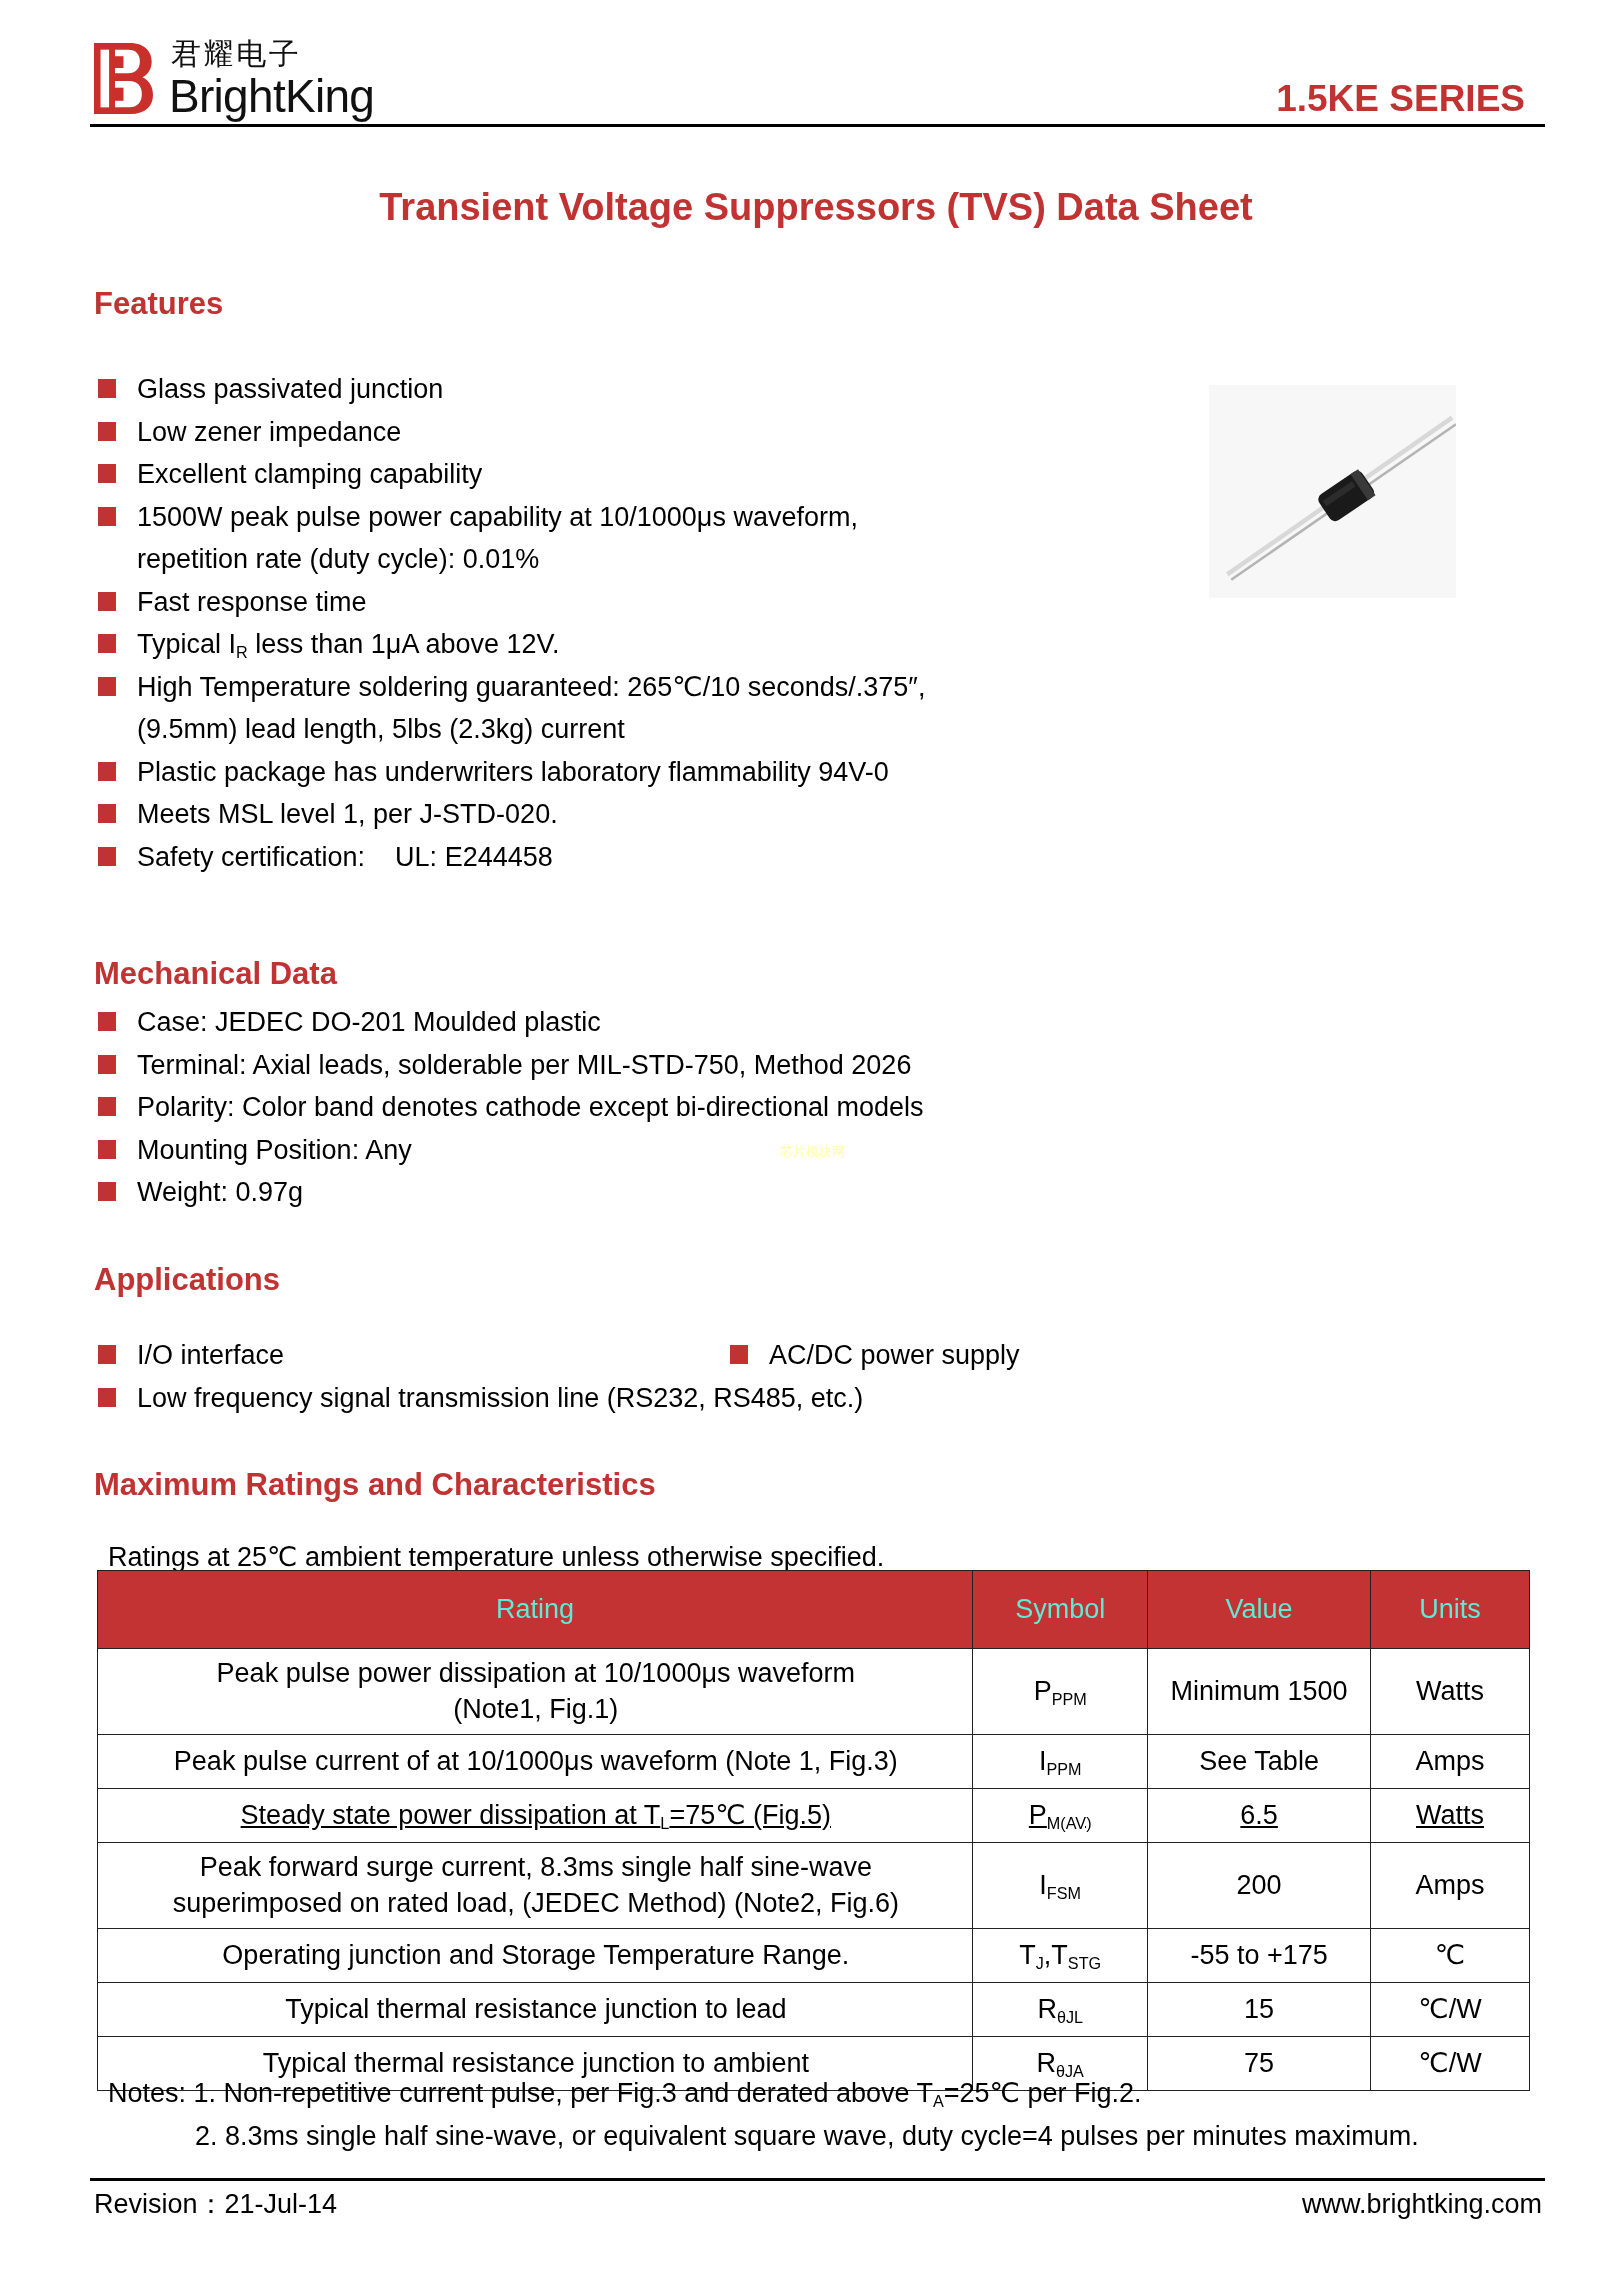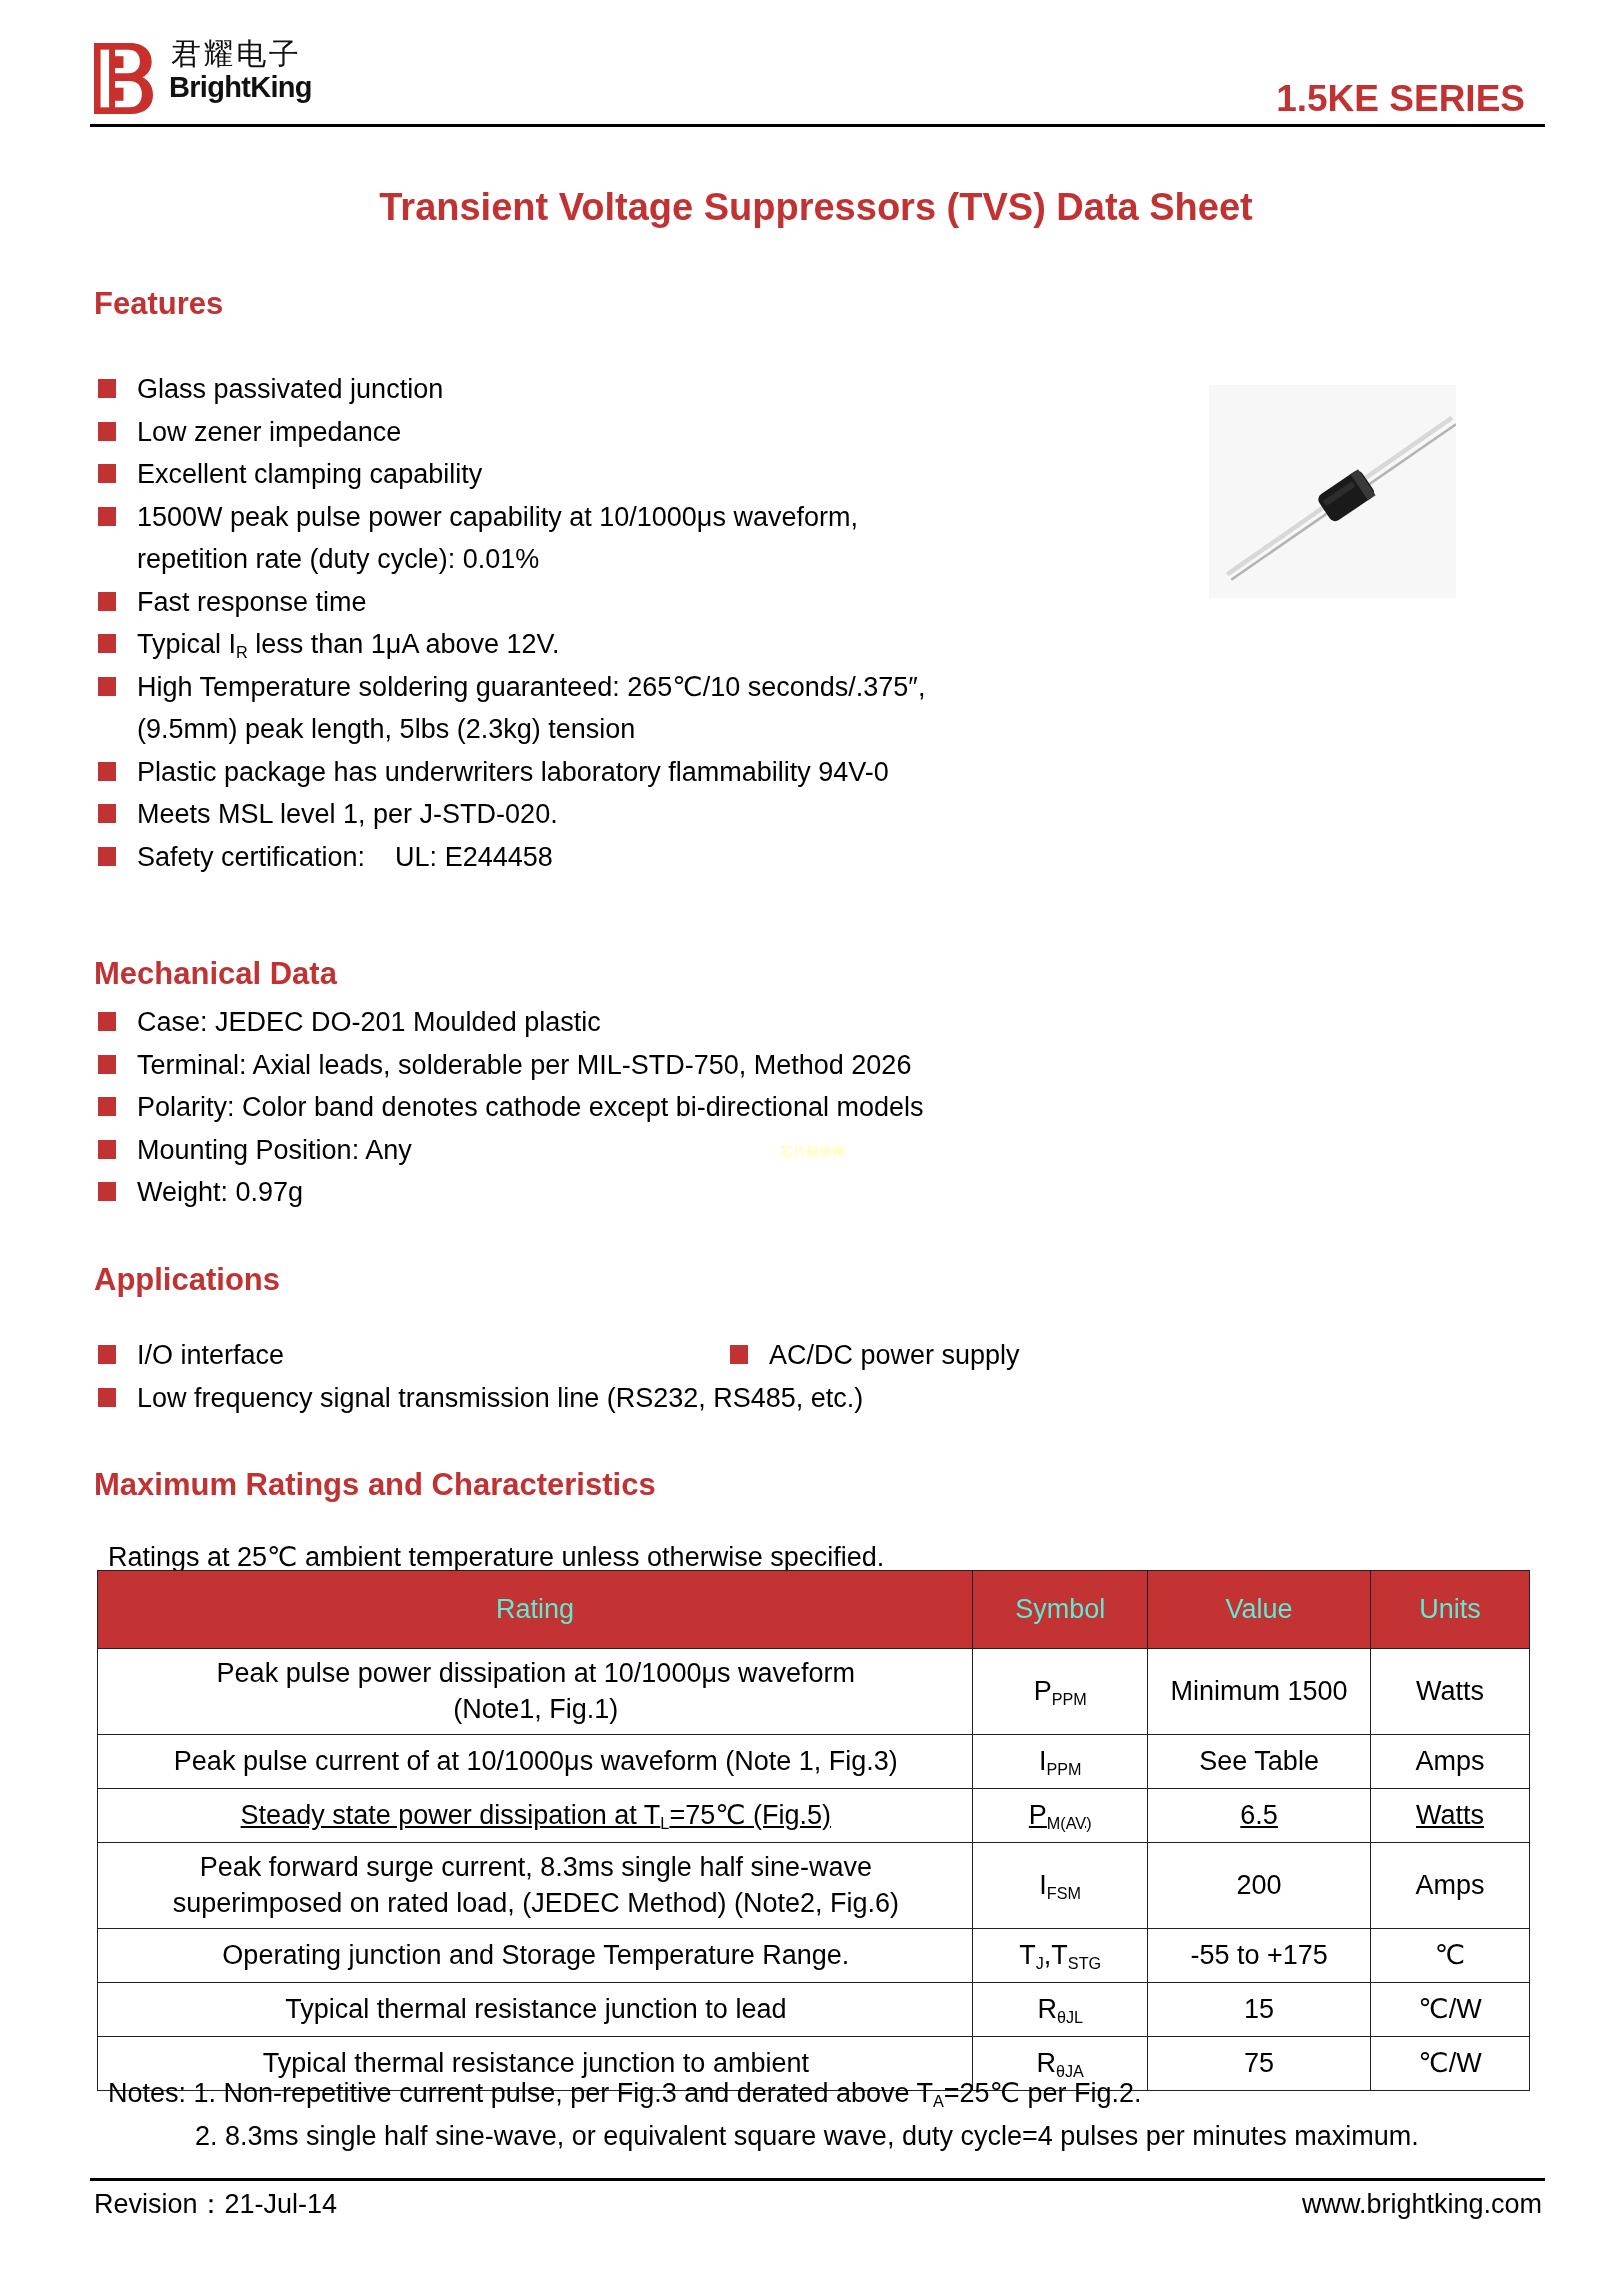--- a/index.html
+++ b/index.html
@@ -2,21 +2,21 @@
 <html style="font-size:10.5px"><head>
 <meta charset="utf-8">
 <style>
   html, body { margin: 0; padding: 0; background: #ffffff; }
   body { width: 1623px; height: 2295px; position: relative; overflow: hidden;
          font-family: "Liberation Sans", "DejaVu Sans", sans-serif; color: #000; }
   .abs { position: absolute; }
   .red { color: #c13232; }
   .logo { left: 94px; top: 43px; width: 59px; height: 71px; }
   .brand-cn { left: 171px; top: 39px; font-size: 30px; letter-spacing: 2.6px; color: #111; font-family: "DejaVu Sans", sans-serif; line-height: 1; }
-  .brand-en { left: 169px; top: 73px; font-size: 29px; font-weight: bold; color: #111; line-height: 1; letter-spacing: -0.7px; }
+  .brand-en { left: 169px; top: 73px; font-size: 46px; font-weight: normal; color: #111; line-height: 1; letter-spacing: -0.7px; }
   .series { right: 98px; top: 80px; font-size: 37px; font-weight: bold; line-height: 1; }
   .hline { height: 3.3px; background: #000; }
   .doc-title { left: 0; width: 1623px; top: 188px; text-align: center; font-size: 38px; font-weight: bold; line-height: 1; padding-left: 9px; box-sizing: border-box; }
   .section-h { left: 94px; font-size: 31px; font-weight: bold; line-height: 1; }
   .bullet-list { left: 98px; width: 1112px; }
   .bl-item { position: absolute; left: 0; font-size: 27px; line-height: 1; white-space: nowrap; }
   .bl-item .sq { position: absolute; left: 0; top: 2.6px; width: 17.7px; height: 19px; background: #c13232; }
   .bl-item .txt { position: absolute; left: 39px; top: 0; }
   .cont { position: absolute; left: 39px; font-size: 27px; line-height: 1; white-space: nowrap; }
   sub { font-size: 0.6em; vertical-align: -0.3em; line-height: 0; }
@@ -73,21 +73,21 @@
       <span class="txt">Fast response time</span>
     </div>
   <div class="bl-item" style="top:255px;">
       <span class="sq"></span>
       <span class="txt"><span>Typical I</span><sub>R</sub><span> less than 1μA above 12V.</span></span>
     </div>
   <div class="bl-item" style="top:298px;">
       <span class="sq"></span>
       <span class="txt">High Temperature soldering guaranteed: 265℃/10 seconds/.375″,</span>
     </div>
-  <div class="cont" style="top:340px;">(9.5mm) peak length, 5lbs (2.3kg) tension</div>
+  <div class="cont" style="top:340px;">(9.5mm) lead length, 5lbs (2.3kg) current</div>
   <div class="bl-item" style="top:383px;">
       <span class="sq"></span>
       <span class="txt">Plastic package has underwriters laboratory flammability 94V-0</span>
     </div>
   <div class="bl-item" style="top:425px;">
       <span class="sq"></span>
       <span class="txt">Meets MSL level 1, per J-STD-020.</span>
     </div>
   <div class="bl-item" style="top:468px;">
       <span class="sq"></span>

